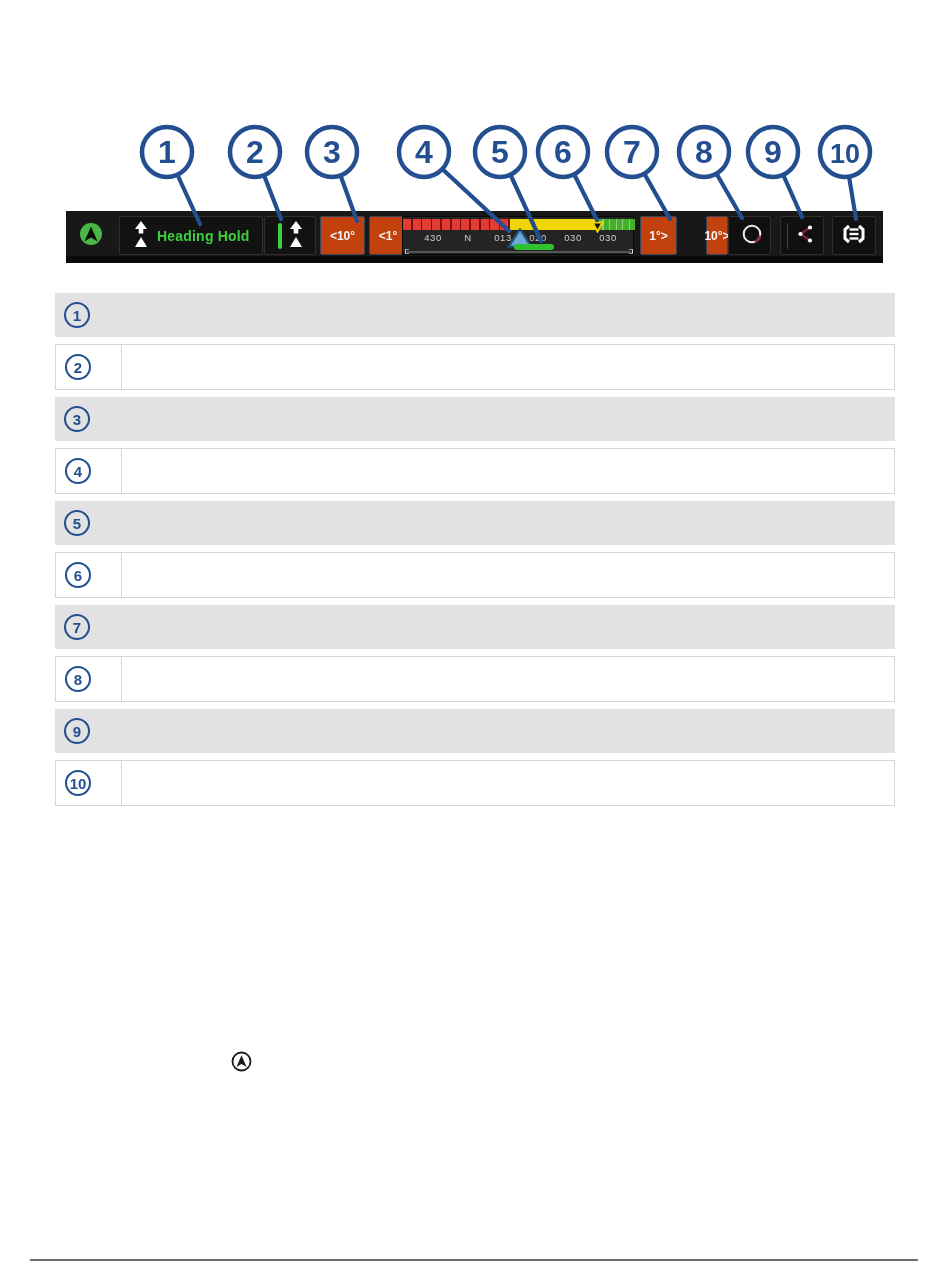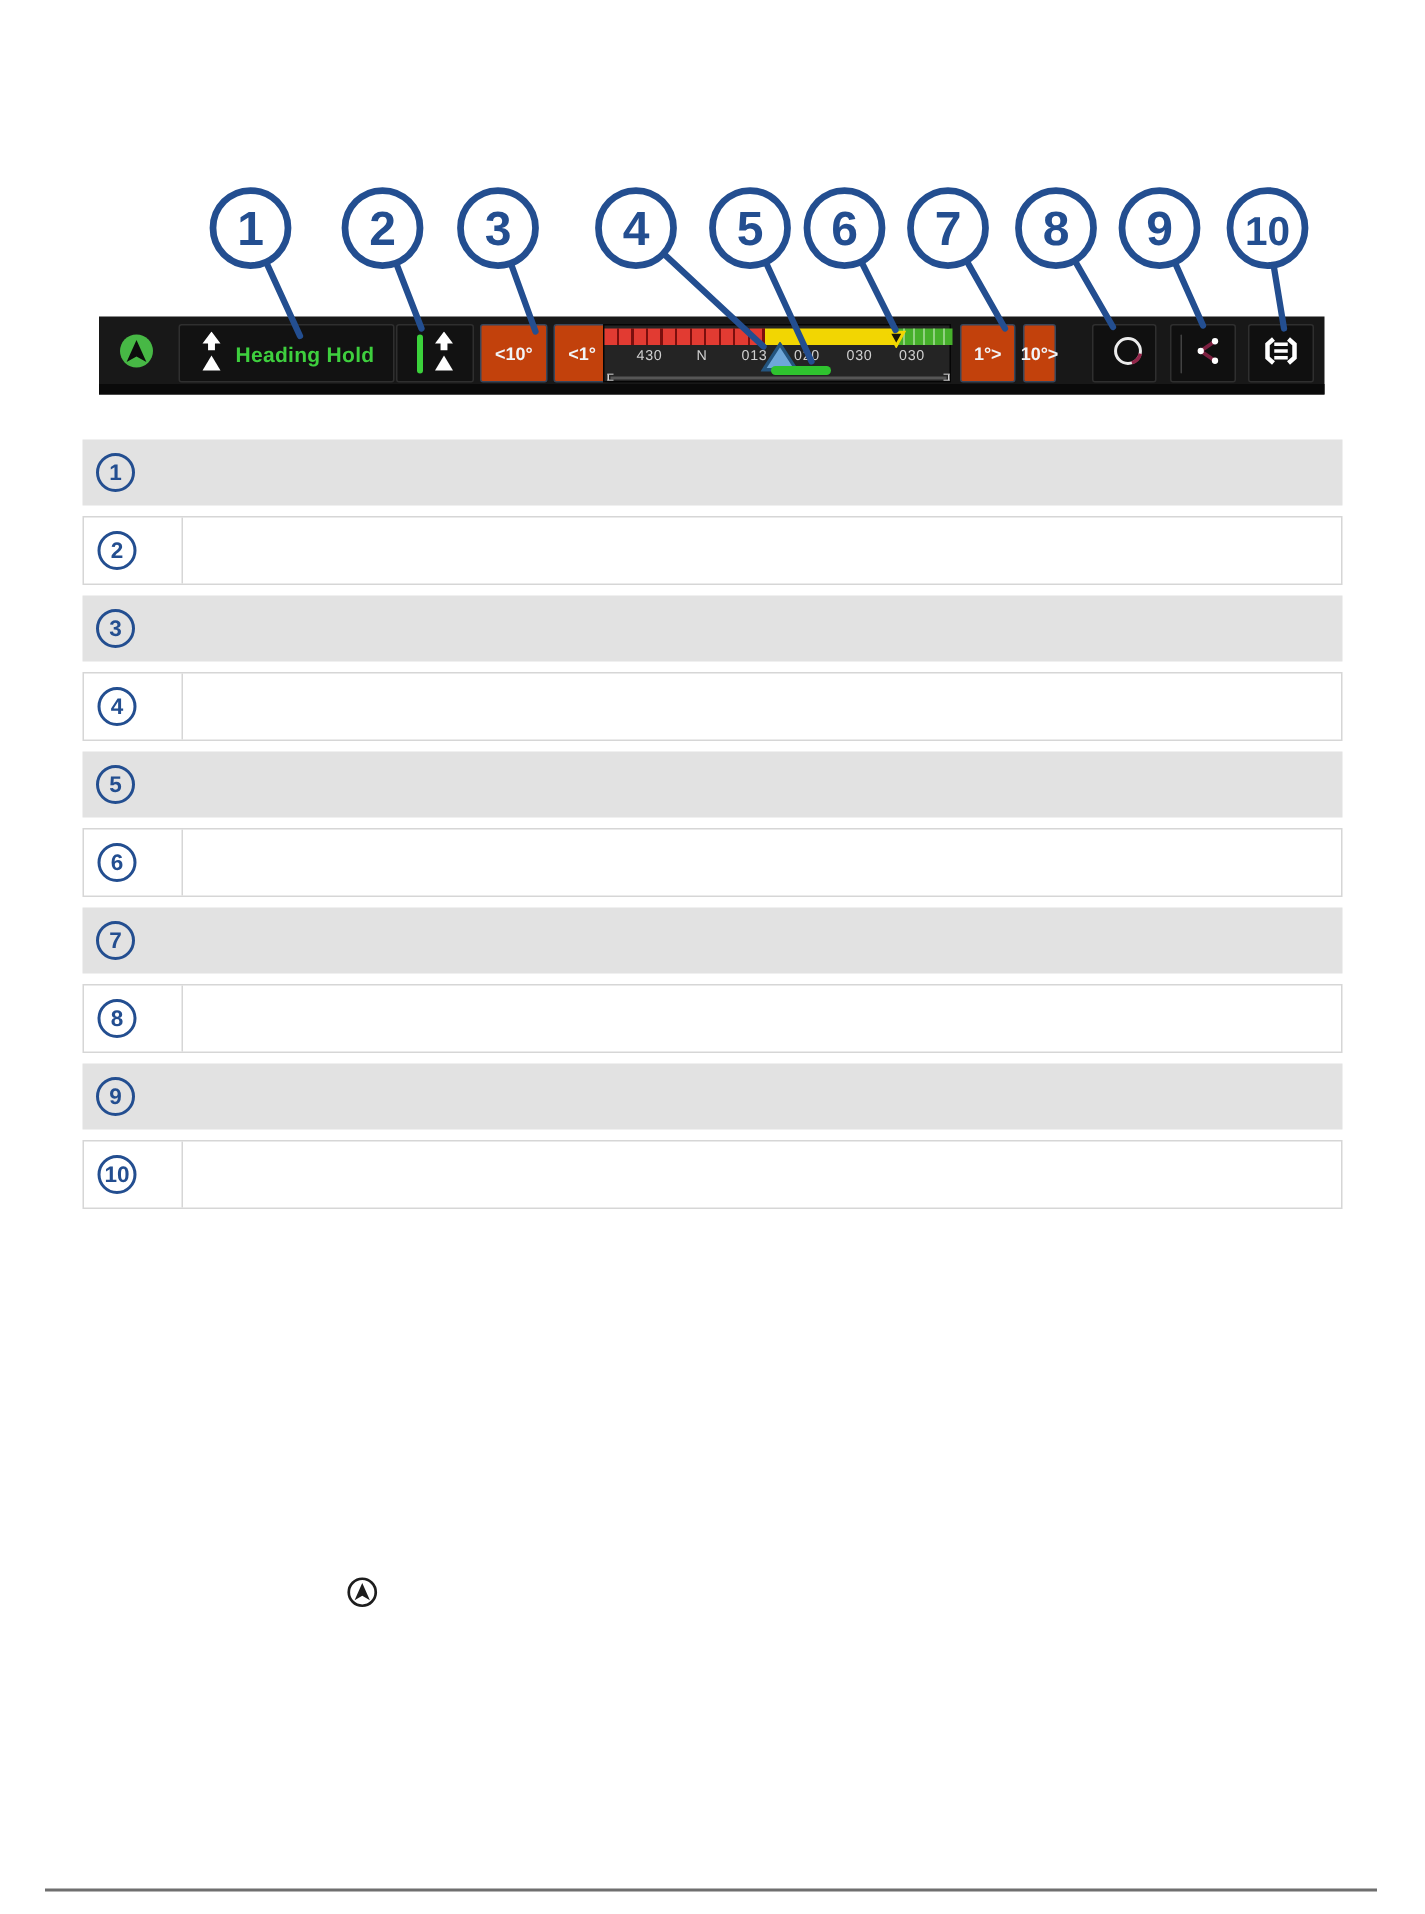--- a/index.html
+++ b/index.html
@@ -16,21 +16,21 @@
   .btn-dark{background:#121212;border:1px solid #2f2f2f;border-radius:2px;color:#3ecf3e;cursor:pointer;padding:0;}
   .btn-navy{background:#c2410c;border:1px solid #39465a;border-radius:2px;color:#f2f4f7;
             font-weight:bold;font-size:12px;cursor:pointer;padding:0;font-family:"Liberation Sans",sans-serif;}
   .hh-btn{left:53px;width:144px;display:flex;gap:9px;align-items:center;justify-content:flex-start;padding-left:14px;}
   .hh-label{font-size:14px;font-weight:bold;letter-spacing:.2px;color:#3ecf3e;}
   .engage-btn{left:198px;width:52px;display:flex;align-items:center;justify-content:center;gap:7px;}
   .green-bar{display:block;width:4px;height:26px;border-radius:2px;background:#3bd23b;}
   .b-p10{left:254px;width:45px;}
   .b-p1{left:303px;width:38px;}
   .b-s1{left:574px;width:37px;}
-  .b-s10{left:616px;width:22px;}
+  .b-s10{left:640px;width:22px;}
   .icon-btn{display:flex;align-items:center;justify-content:center;gap:5px;background:#101010;
             border:1px solid #2f2f2f;border-radius:2px;cursor:pointer;}
   .b-circle{left:662px;width:43px;}
   .b-route{left:714px;width:44px;}
   .b-menu{left:766px;width:44px;}
   .handle-bar{display:block;width:4px;height:26px;border-radius:2px;background:#424242;}
   
   .tape{position:absolute;left:336px;top:5px;width:232px;height:39px;background:#242424;border:1px solid #050505;}
   .band{position:absolute;left:0;top:2px;height:11px;display:flex;}
   .band .red{width:107px;background:repeating-linear-gradient(90deg,transparent 0 8.2px,rgba(90,0,0,.75) 8.2px 9.7px),#e23b32;}

